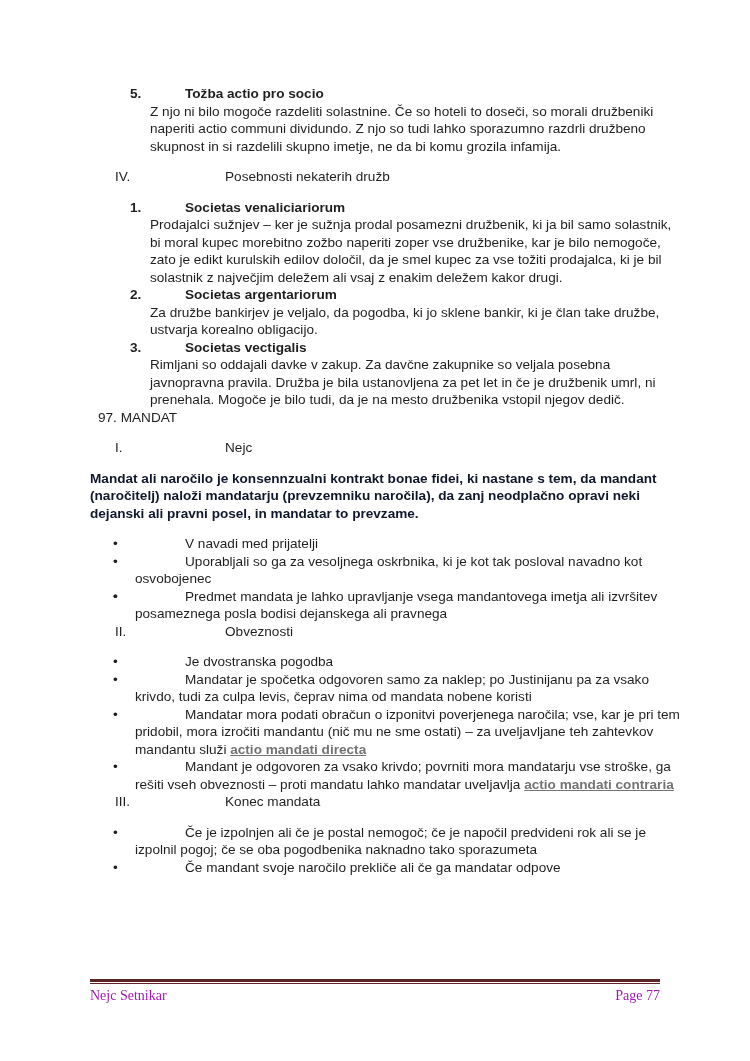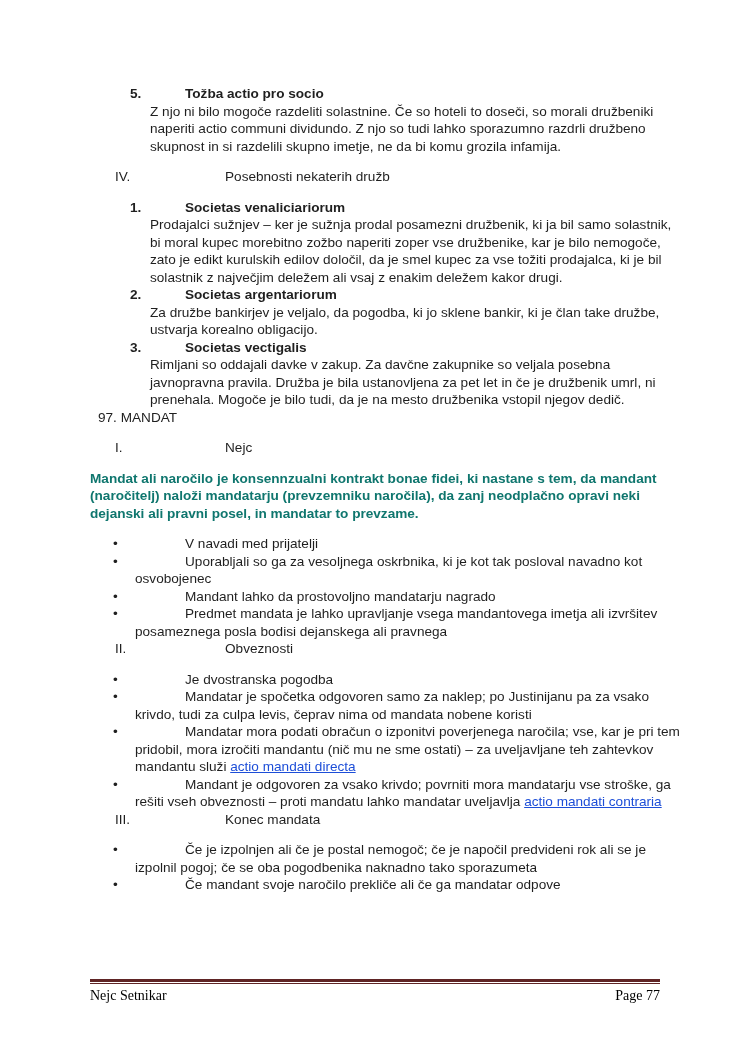--- a/index.html
+++ b/index.html
@@ -16,28 +16,28 @@
     overflow:hidden;
   }
   .num-head{display:flex;margin-left:40px;}
   .num-head .h-num{width:55px;flex-shrink:0;font-weight:bold;}
   .num-head .h-title{font-weight:bold;}
   .roman-head{display:flex;margin-left:25px;gap:40px;}
   .roman-head .h-num{width:70px;flex-shrink:0;}
   .para{margin-left:60px;}
   .mb{margin-bottom:13px;}
   .plain-head{margin-left:8px;}
-  .red-def{color:#0f766e;font-weight:bold;}
+  .red-def{color:#0f172a;font-weight:bold;}
   ul.bullets{list-style:none;margin:0;padding:0;}
   ul.bullets li{position:relative;padding-left:45px;text-indent:50px;}
   ul.bullets .bullet{position:absolute;left:23px;top:0;text-indent:0;}
-  a.doc-link{color:#1d4ed8;font-weight:normal;text-decoration:underline;cursor:pointer;}
+  a.doc-link{color:#737373;font-weight:bold;text-decoration:underline;cursor:pointer;}
   .footer{position:absolute;left:90px;width:570px;top:979px;}
   .footer-rule{height:1px;border-top:3px solid #5f2425;border-bottom:1px solid #5f2425;margin-bottom:3px;}
-  .footer-row{display:flex;font-family:"Liberation Serif",serif;font-size:14px;color:#000000;line-height:18px;}
+  .footer-row{display:flex;font-family:"Liberation Serif",serif;font-size:14px;color:#a21caf;line-height:18px;}
   .footer-row .f-left{flex:1;text-align:left;}
   .footer-row .f-center{flex:2;text-align:center;}
   .footer-row .f-right{flex:1;text-align:right;}
 </style>
 </head>
 <body>
 
 <div class="page">
 
   <div class="num-head">
@@ -82,21 +82,20 @@
     <li>
       <span class="bullet">•</span>
       <span>V navadi med prijatelji</span>
     </li>
     <li>
       <span class="bullet">•</span>
       <span>Uporabljali so ga za vesoljnega oskrbnika, ki je kot tak posloval navadno kot osvobojenec</span>
     </li>
     <li>
       <span class="bullet">•</span>
-      <span>Mandant lahko da prostovoljno mandatarju nagrado</span>
     </li>
     <li>
       <span class="bullet">•</span>
       <span>Predmet mandata je lahko upravljanje vsega mandantovega imetja ali izvršitev posameznega posla bodisi dejanskega ali pravnega</span>
     </li>
   </ul>
 
   <div class="roman-head mb">
     <span class="h-num">II.</span>
     <span class="h-title">Obveznosti</span>

